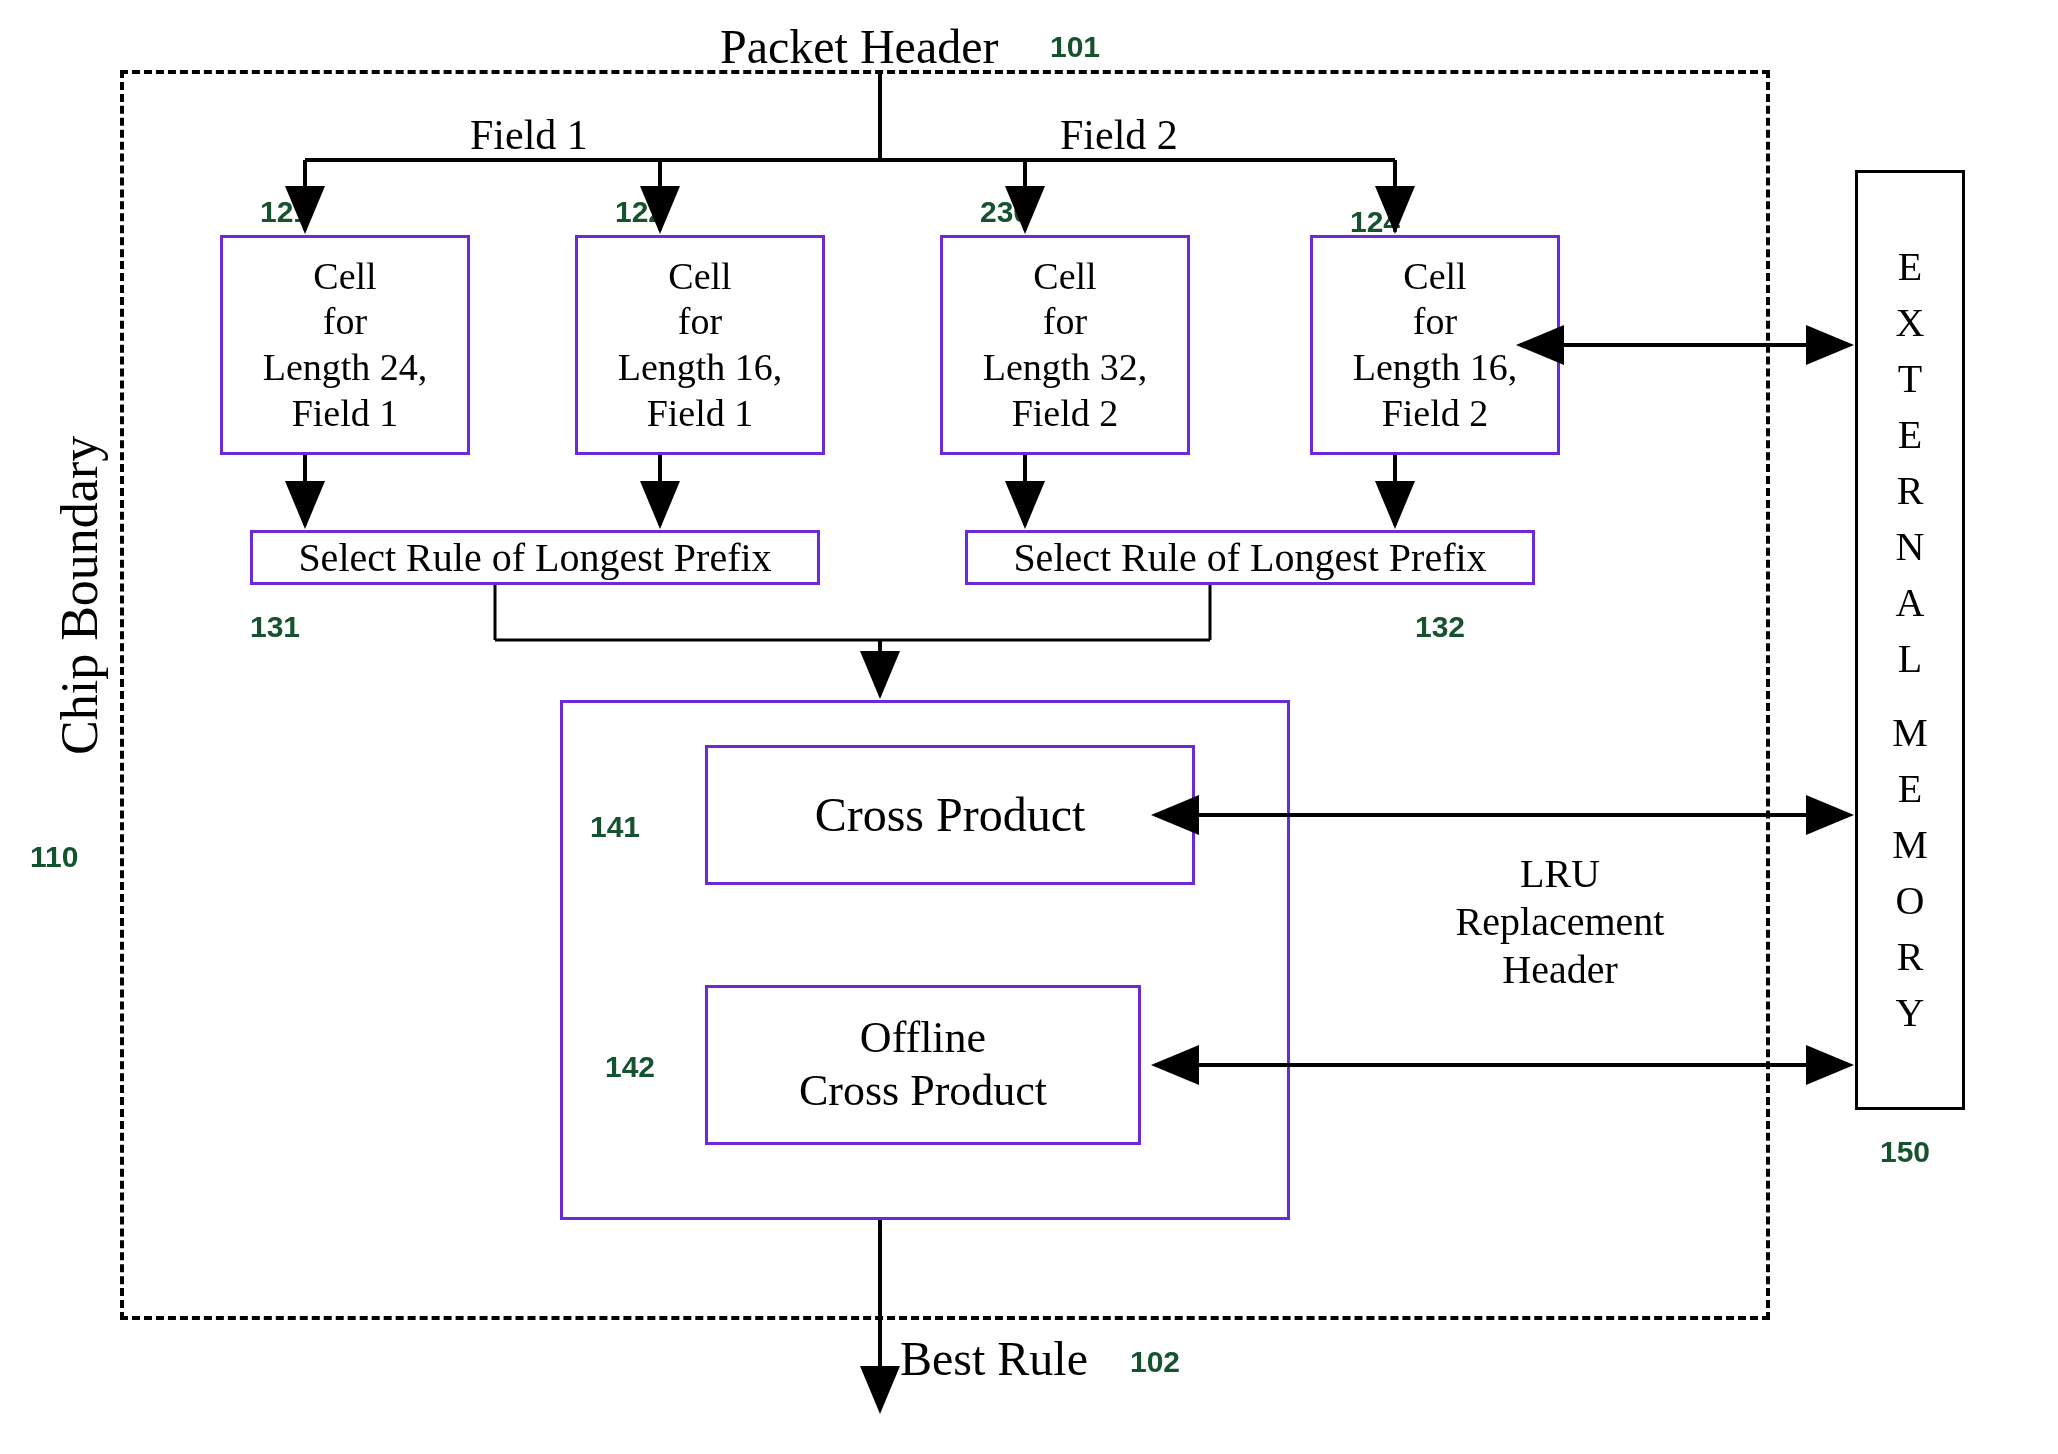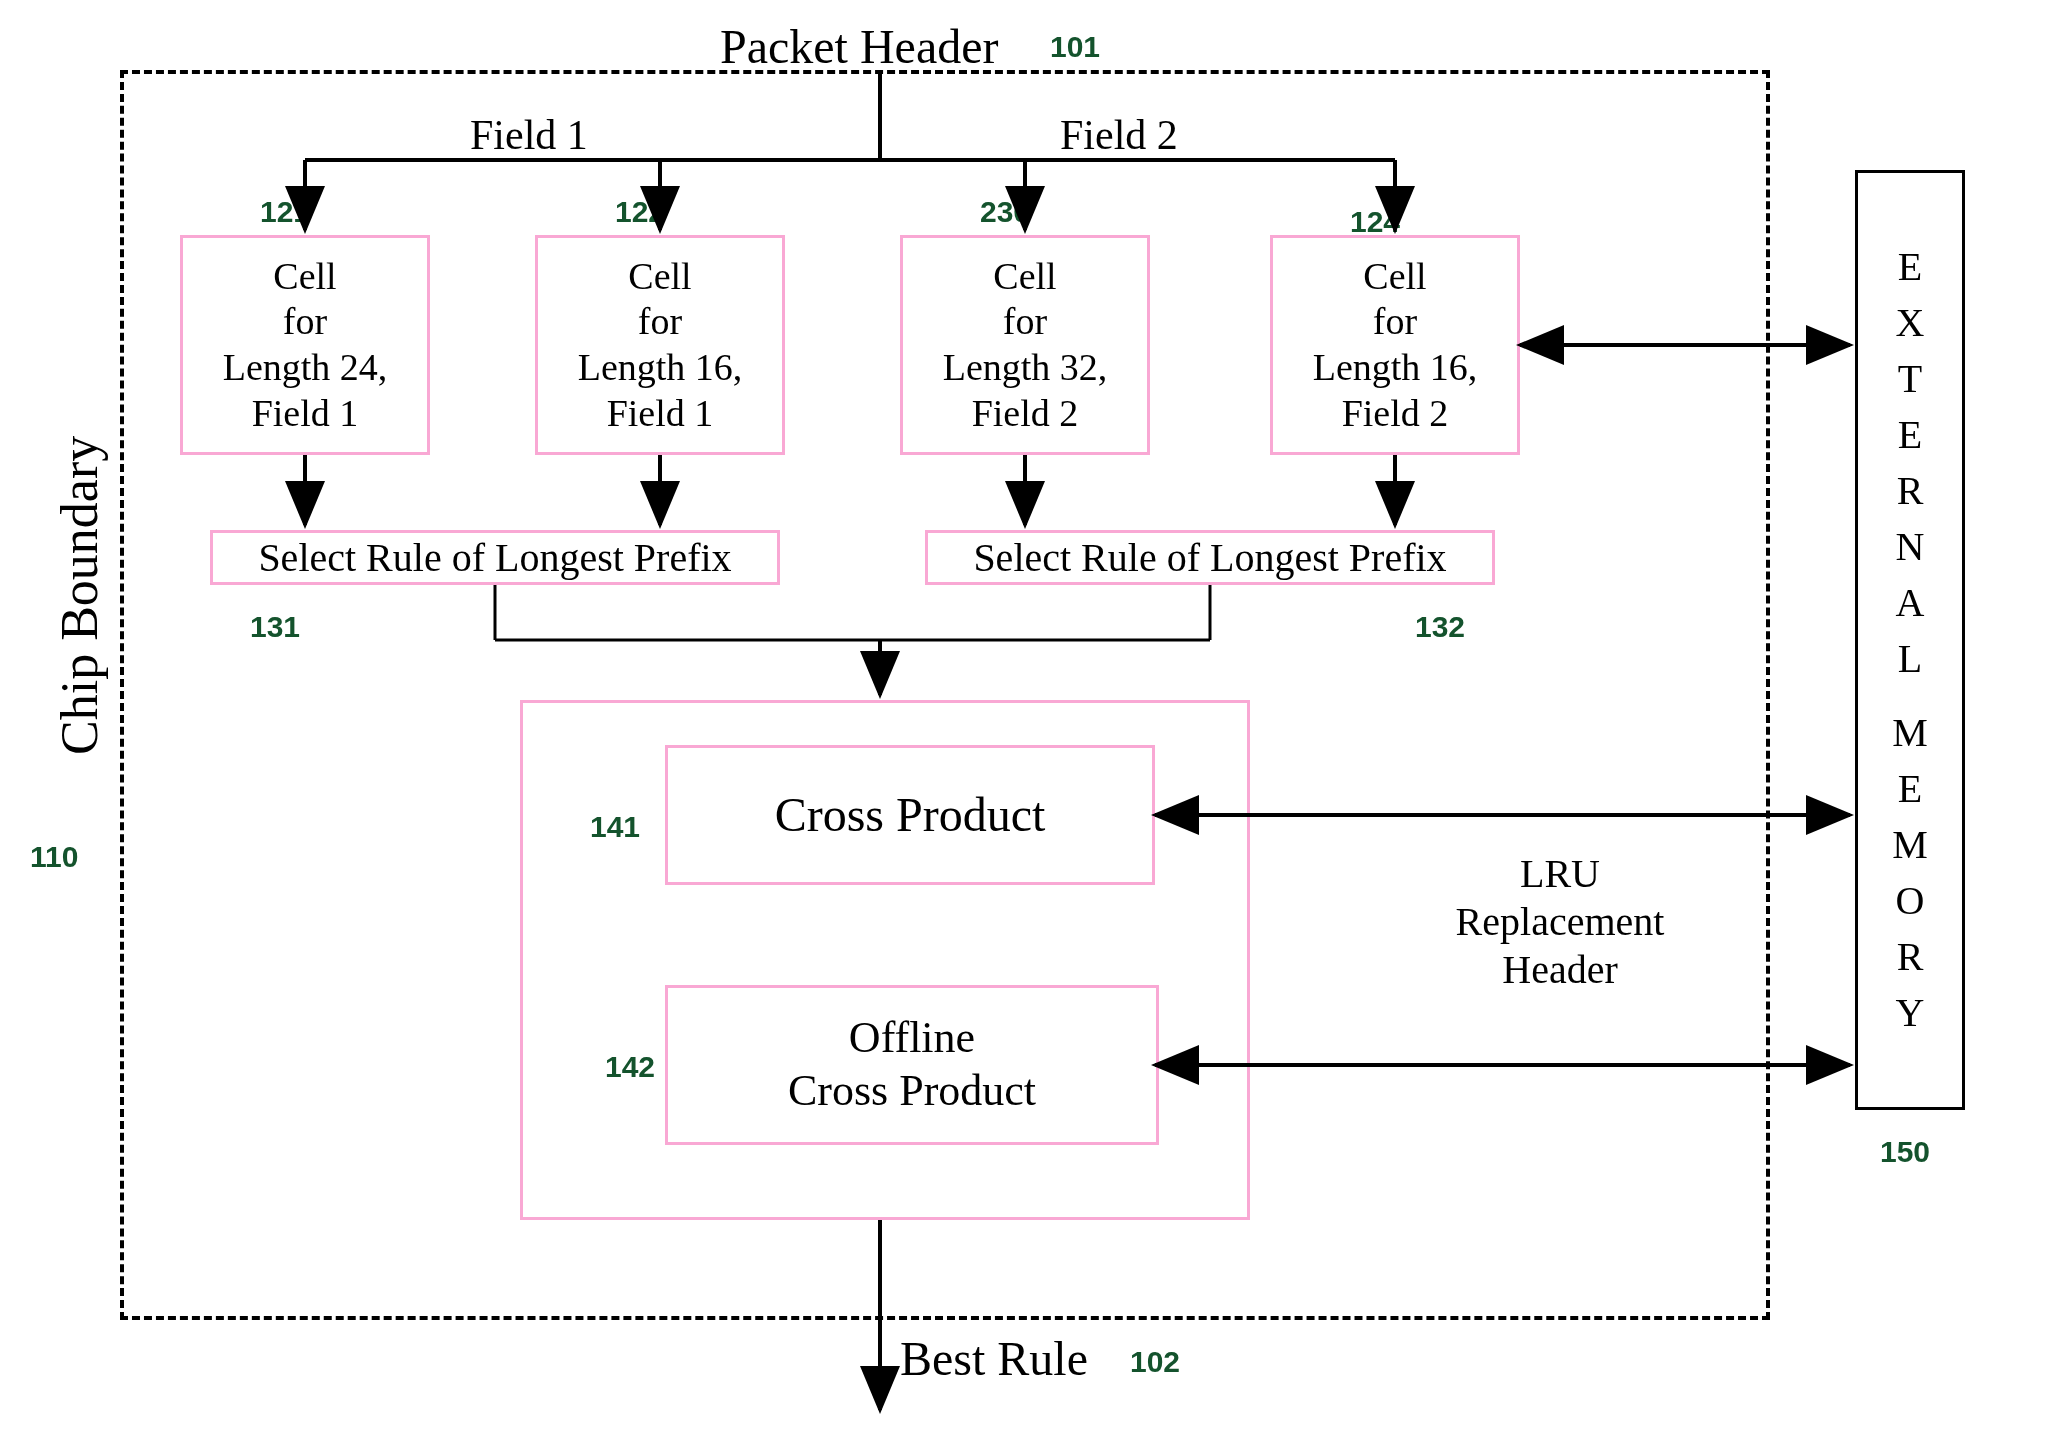--- a/index.html
+++ b/index.html
@@ -25,26 +25,27 @@
   }
   .label-num {
     position: absolute;
     font-family: Arial, sans-serif;
     font-weight: bold;
     font-size: 30px;
     color: #14532d;
   }
   .box {
     position: absolute;
-    border: 3px solid #f9a8d4;
+    border: 3px solid #6d28d9;
     background: #fff;
     display: flex;
     align-items: center;
     justify-content: center;
     text-align: center;
+    margin-left: 40px;
   }
   .dashed-box {
     position: absolute;
     border: 4px dashed #000;
   }
   .vertical-text {
     position: absolute;
     writing-mode: vertical-rl;
     transform: rotate(180deg);
     font-size: 52px;
@@ -121,21 +122,21 @@
   </div>
   <div class="label-num" style="left:1415px; top:610px;">132</div>
 
   <div class="box" style="left:520px; top:700px; width:730px; height:520px; background:transparent;"></div>
 
   <div class="box" style="left:665px; top:745px; width:490px; height:140px;">
     <div class="text" style="position:static; font-size:48px;">Cross Product</div>
   </div>
   <div class="label-num" style="left:590px; top:810px;">141</div>
 
-  <div class="box" style="left:665px; top:985px; width:494px; height:160px;">
+  <div class="box" style="left:665px; top:985px; width:436px; height:160px;">
     <div class="text" style="position:static; font-size:44px;">Offline
 Cross Product</div>
   </div>
   <div class="label-num" style="left:605px; top:1050px;">142</div>
 
   <div class="vertical-text" style="left:50px; top:380px; height:430px;">Chip Boundary</div>
   <div class="label-num" style="left:30px; top:840px;">110</div>
 
   <div class="text" style="left:1410px; top:850px; font-size:40px; text-align:center; width:300px;">LRU
 Replacement

